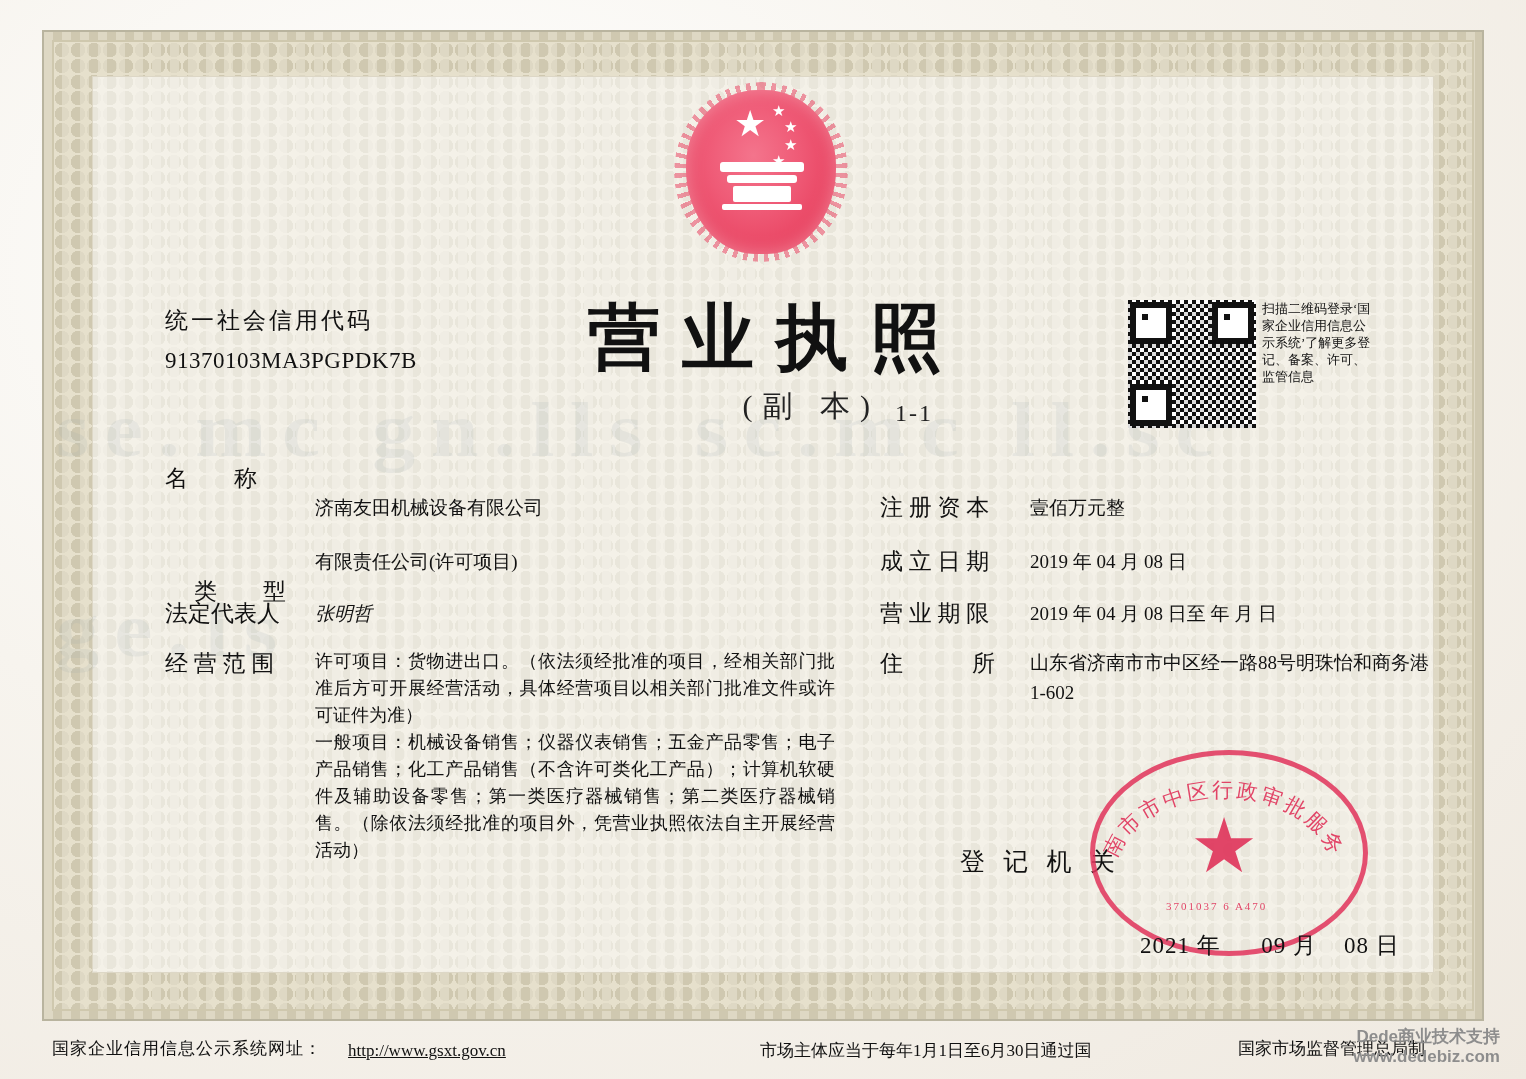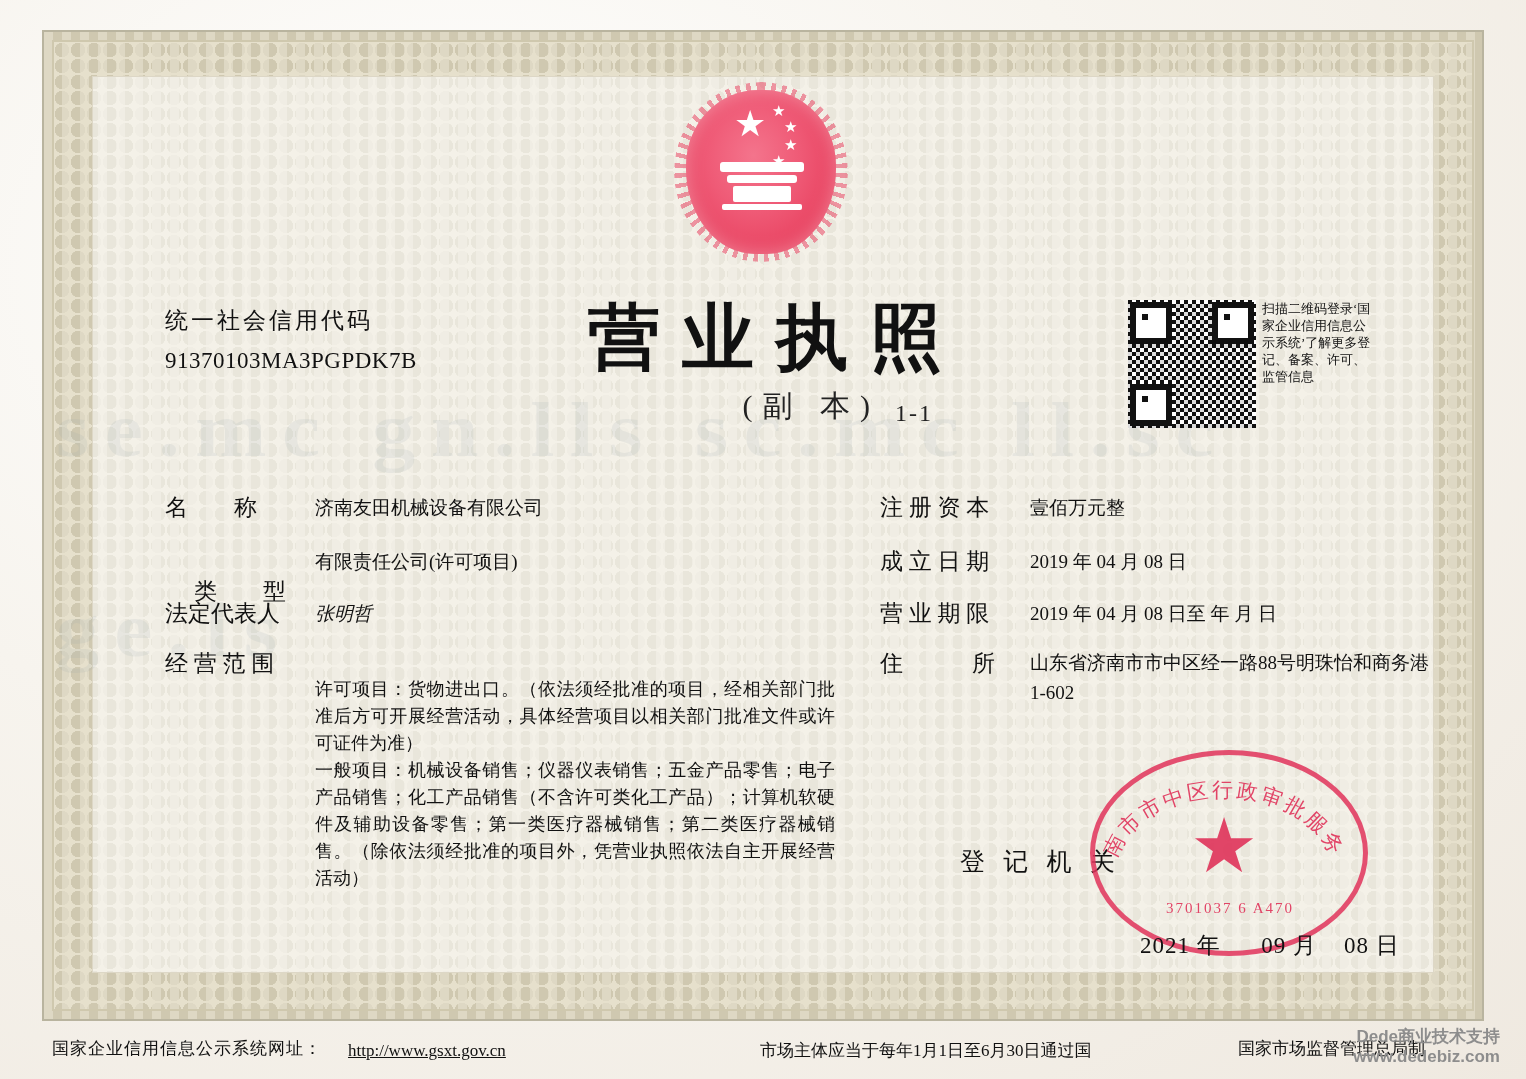--- a/index.html
+++ b/index.html
@@ -144,21 +144,21 @@
     position:absolute;left:0;top:0;width:268px;height:196px;border:5px solid #e0335a;
     border-radius:50%;
     opacity:.85;
   }
   .seal .star5{
     position:absolute;left:100px;top:58px;font-size:76px;color:#e0335a;line-height:1;opacity:.9;}
   .seal .arc{
     position:absolute;left:0;top:0;width:268px;height:196px;
   }
   .seal .code{
-    position:absolute;left:76px;top:150px;font-size:15px;color:#e0335a;letter-spacing:2px;opacity:.9;}
+    position:absolute;left:76px;top:150px;font-size:11px;color:#e0335a;letter-spacing:2px;opacity:.9;}
 
   .date-line{
     position:absolute;left:1140px;top:930px;font-size:23px;color:#111;letter-spacing:1px;}
 
   
   .bottom{
     position:absolute;left:0;bottom:0;width:1526px;height:52px;
   }
   .bl{position:absolute;font-size:17px;color:#111;}
   .b1{left:52px;top:10px;letter-spacing:1px;}
@@ -211,33 +211,33 @@
       </div>
     <div class="fp b">
         <i></i>
       </div>
     <div class="fp c">
         <i></i>
       </div>
   </div>
   <div class="qr-note">扫描二维码登录‘国家企业信用信息公示系统’了解更多登记、备案、许可、监管信息</div>
 
-  <div class="flabel" style="left:165px;top:492px;width:150px;display:flex;justify-content:space-between;">
+  <div class="flabel" style="left:165px;top:463px;width:150px;display:flex;justify-content:space-between;">
     <span style="letter-spacing:0">名　　称</span>
   </div>
   <div class="fvalue" style="left:315px;top:494px;width:520px;">济南友田机械设备有限公司</div>
 
   <div class="flabel" style="left:165px;top:576px;width:150px;text-align:center;">类　　型</div>
   <div class="fvalue" style="left:315px;top:548px;width:520px;">有限责任公司(许可项目)</div>
 
   <div class="flabel" style="left:165px;top:598px;width:150px;">法定代表人</div>
   <div class="fvalue" style="left:315px;top:600px;width:520px;font-style:italic;">张明哲</div>
 
   <div class="flabel" style="left:165px;top:648px;width:150px;">经 营 范 围</div>
-  <div class="fvalue" style="left:315px;top:676px;width:520px;white-space:pre-wrap;text-align:justify;font-size:18px;line-height:27px;">许可项目：货物进出口。（依法须经批准的项目，经相关部门批准后方可开展经营活动，具体经营项目以相关部门批准文件或许可证件为准）
+  <div class="fvalue" style="left:315px;top:648px;width:520px;white-space:pre-wrap;text-align:justify;font-size:18px;line-height:27px;">许可项目：货物进出口。（依法须经批准的项目，经相关部门批准后方可开展经营活动，具体经营项目以相关部门批准文件或许可证件为准）
 一般项目：机械设备销售；仪器仪表销售；五金产品零售；电子产品销售；化工产品销售（不含许可类化工产品）；计算机软硬件及辅助设备零售；第一类医疗器械销售；第二类医疗器械销售。（除依法须经批准的项目外，凭营业执照依法自主开展经营活动）</div>
 
   <div class="flabel" style="left:880px;top:492px;width:150px;">注 册 资 本</div>
   <div class="fvalue" style="left:1030px;top:494px;width:420px;">壹佰万元整</div>
 
   <div class="flabel" style="left:880px;top:546px;width:150px;">成 立 日 期</div>
   <div class="fvalue" style="left:1030px;top:548px;width:420px;">2019 年  04 月 08 日</div>
 
   <div class="flabel" style="left:880px;top:598px;width:150px;">营 业 期 限</div>
   <div class="fvalue" style="left:1030px;top:600px;width:440px;white-space:nowrap;">2019  年  04  月  08  日至      年     月      日</div>

